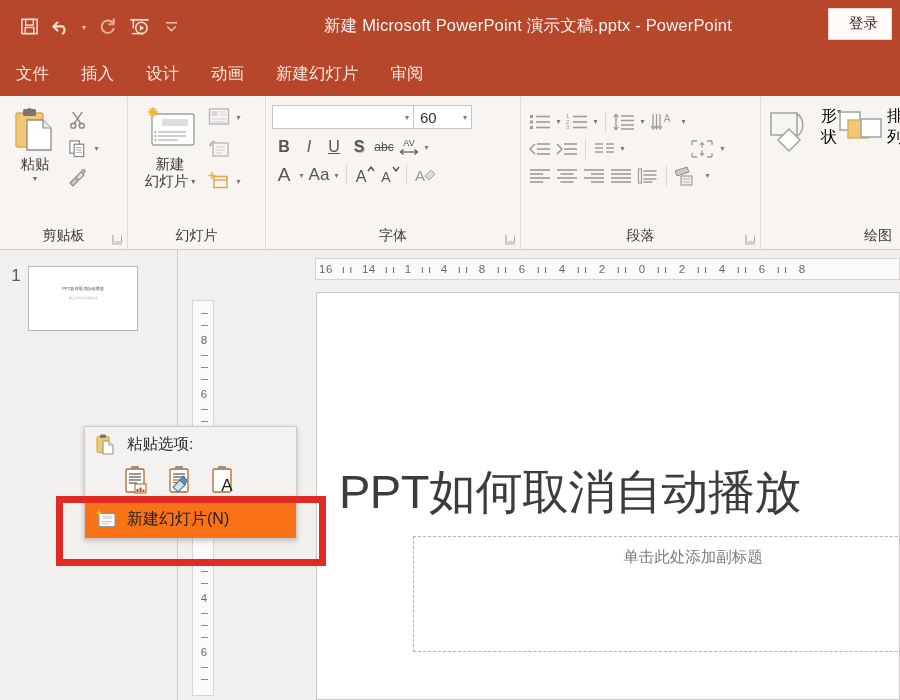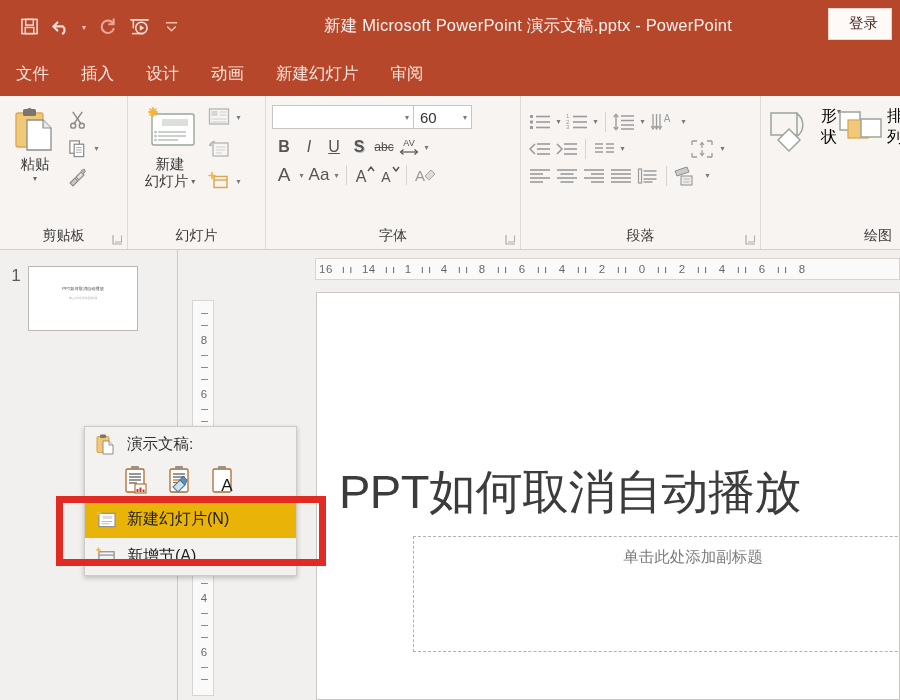--- a/index.html
+++ b/index.html
@@ -221,21 +221,21 @@
     padding: 2px 0 4px 36px; height: 40px;
     border-bottom: 1px solid #dfdbd8;
   }
   .pi { width: 30px; height: 32px; display: flex; align-items: center; justify-content: center; }
   .ctx-item {
     display: flex; align-items: center; gap: 10px;
     height: 37px; padding-left: 10px;
     font-size: 16px; color: #1f1f1f;
     white-space: nowrap;
   }
-  .ctx-item.highlighted { background: #eab308; }
+  .ctx-item.highlighted { background: #f97316; }
   .ctx-ico { width: 22px; height: 22px; display: flex; align-items: center; justify-content: center; }
 
   
   .annot {
     position: absolute; left: 56px; top: 496px;
     width: 270px; height: 70px;
     border: 7px solid #e02a22;
     z-index: 40;
     pointer-events: none;
   }
@@ -760,21 +760,21 @@
   <div class="ctxmenu">
     <div class="ctx-header">
       <span class="ctx-ico">
         <svg width="20" height="21" viewBox="0 0 20 21">
           <rect x="1" y="2.5" width="12" height="16" rx="1.5" fill="#f0c878" stroke="#d9a94f" stroke-width="1.1"></rect>
           <rect x="4" y="0.5" width="6" height="3.5" rx="1" fill="#7a7570"></rect>
           <path d="M7 7 h6 l4 4 v9 h-10 z" fill="#ffffff" stroke="#8d8d8d" stroke-width="1"></path>
           <path d="M13 7 v4 h4" fill="#ededed" stroke="#8d8d8d" stroke-width=".9"></path>
         </svg>
       </span>
-      <span>演示文稿:</span>
+      <span>粘贴选项:</span>
     </div>
 
     <div class="ctx-pasteicons">
       <div class="pi">
         <svg width="28" height="30" viewBox="0 0 28 30">
           <rect x="4" y="4" width="18" height="23" rx="1.5" fill="#ffffff" stroke="#b06a2a" stroke-width="1.3"></rect>
           <rect x="9" y="1" width="8" height="4" rx="1" fill="#9e8f80"></rect>
           <g stroke="#6a6a6a" stroke-width="1.4">
               <path d="M7 9 h12"></path>
               <path d="M7 12 h12"></path>
@@ -822,30 +822,17 @@
           <path d="M6 12 h11 M6 14.5 h8" stroke="#bdbdbd" stroke-width="1.1"></path>
           <g stroke="#f3b53c" stroke-width="1.5" stroke-linecap="round">
               <path d="M3 1 v4.5"></path>
               <path d="M0.8 3.2 h4.4"></path>
             </g>
         </svg>
       </span>
       <span>新建幻灯片(N)</span>
     </div>
 
-    <div class="ctx-item">
-      <span class="ctx-ico">
-        <svg width="21" height="19" viewBox="0 0 22 20">
-          <rect x="3" y="5" width="16" height="11" fill="none" stroke="#8d8d8d" stroke-width="1.3"></rect>
-          <path d="M3 8.5 h16" stroke="#8d8d8d" stroke-width="1.2"></path>
-          <g stroke="#f3b53c" stroke-width="1.5" stroke-linecap="round">
-              <path d="M2.5 1 v4"></path>
-              <path d="M0.5 3 h4"></path>
-            </g>
-        </svg>
-      </span>
-      <span>新增节(A)</span>
-    </div>
   </div>
 
   <div class="annot"></div>
 
 </div>
 
 </body></html>

